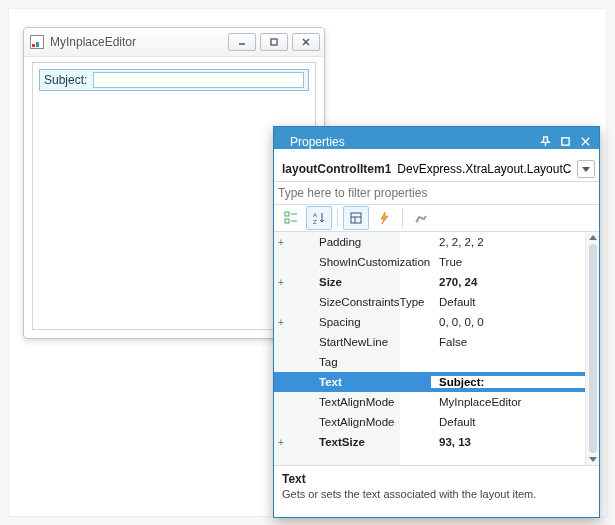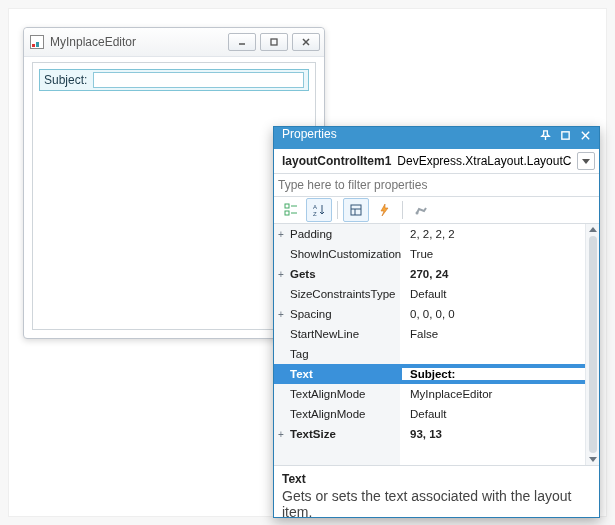--- a/index.html
+++ b/index.html
@@ -124,36 +124,36 @@
     border: 1px solid #2b7fb5;
     box-shadow: 0 4px 12px rgba(0,0,0,0.3);
     display: flex;
     flex-direction: column;
   }
   .prop-titlebar {
     height: 22px;
     background: #3c94cf;
     color: #fff;
     display: flex;
-    align-items: flex-start;
-    padding: 0 4px 0 8px;
+    align-items: flex-end;
+    padding: 0 4px 0 16px;
     font-weight: 400;
   }
   .prop-titlebar .title { flex:1; }
   .prop-titlebar .ctl {
     width: 20px; height: 16px;
     display:flex;align-items:center;justify-content:center;
     color:#fff;
   }
   .prop-titlebar svg { width:11px; height:11px; display:block; stroke:#fff; fill:none; stroke-width:1.5; }
   .prop-selector {
     height: 24px;
     display: flex;
     align-items: center;
-    padding: 0 4px 0 8px;
+    padding: 8px 4px 0 8px;
     border-bottom: 1px solid #d8dde2;
   }
   .prop-selector .name { font-weight: 700; margin-right: 6px; }
   .prop-selector .type { color:#000000; flex:1; overflow:hidden; white-space:nowrap; }
   .prop-selector .dd {
     width: 16px; height: 16px;
     border: 1px solid #b8bec6;
     border-radius: 2px;
     display:flex;align-items:center;justify-content:center;
   }
@@ -231,21 +231,21 @@
     font-size: 11.5px;
     padding-right: 14px;
   }
   .prow .exp {
     width: 14px; text-align:center;
     color:#6a7580; font-size:10px;
   }
   .prow .pname {
     width: 112px;
     padding-left: 2px;
-    overflow:hidden; white-space:nowrap;
+    overflow:hidden; white-space:nowrap;margin-left:29px;
   }
   .prow .pval {
     flex:1;
     padding-left: 8px;
     overflow:hidden;white-space:nowrap;
   }
   .prow.bold .pname, .prow.bold .pval { font-weight:700; }
   .prow.selected {
     background: #3a91da;
     color: #fff;
@@ -257,21 +257,21 @@
     margin-left: 0;
     padding-left: 8px;
   }
   .prop-help {
     border-top: 1px solid #d8dde2;
     padding: 6px 8px 8px 8px;
     height: 52px;
     box-sizing: border-box;
   }
   .prop-help .h-title { font-weight:700; margin-bottom:2px; }
-  .prop-help .h-text { color:#444; font-size:14px; }
+  .prop-help .h-text { color:#444; font-size:11px; }
   .chev-down {
     width:0;height:0;border-left:4px solid transparent;border-right:4px solid transparent;border-top:5px solid #555;
   }
 </style>
 </head>
 <body>
 
 <div class="frame">
 
   <div class="form-window">
@@ -383,21 +383,21 @@
             <span class="pname">Padding</span>
             <span class="pval">2, 2, 2, 2</span>
           </div>
           <div class="prow">
             <span class="exp"></span>
             <span class="pname">ShowInCustomizationFo</span>
             <span class="pval">True</span>
           </div>
           <div class="prow bold">
             <span class="exp">+</span>
-            <span class="pname">Gets</span>
+            <span class="pname">Size</span>
             <span class="pval">270, 24</span>
           </div>
           <div class="prow">
             <span class="exp"></span>
             <span class="pname">SizeConstraintsType</span>
             <span class="pval">Default</span>
           </div>
           <div class="prow">
             <span class="exp">+</span>
             <span class="pname">Spacing</span>

